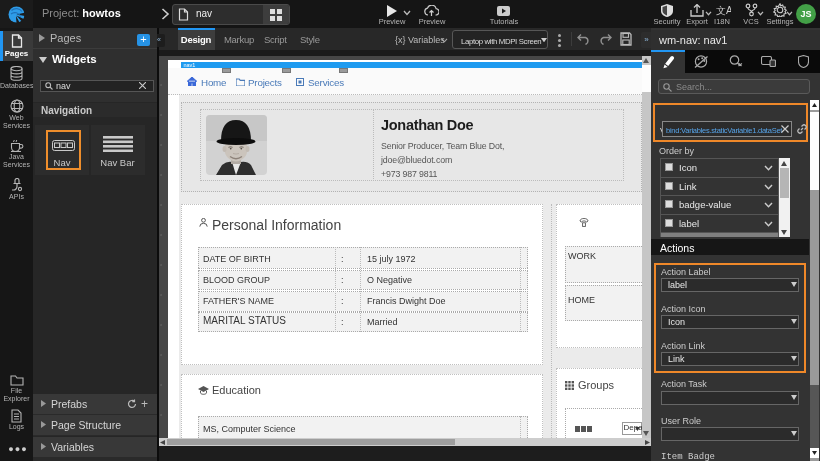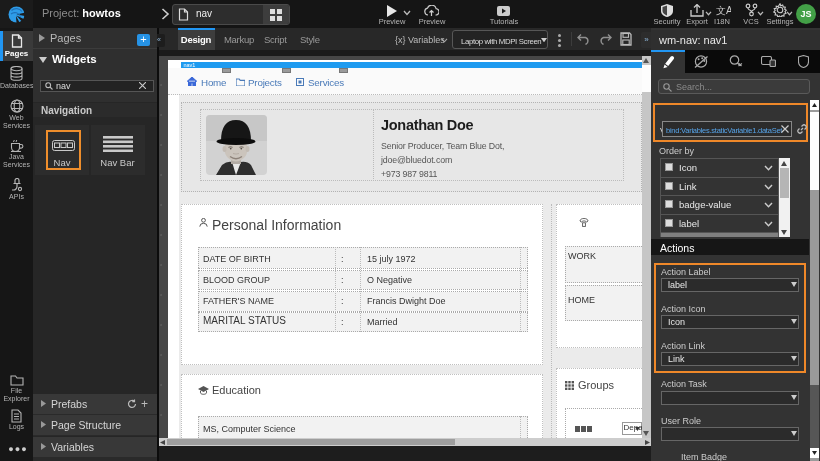--- a/index.html
+++ b/index.html
@@ -503,21 +503,21 @@
   <div class="abs" style="left:661px;top:379px;font-size:9px;color:#ccc;">Action Task</div>
   <div class="abs" style="left:661px;top:390.5px;width:138px;height:14px;background:#2b2b2b;border:1px solid #666;"></div>
   <svg class="abs" style="left:791px;top:395px;" width="6" height="5" viewBox="0 0 6 5">
       <path d="M0 0 L6 0 L3 5 Z" fill="#ccc"></path>
     </svg>
   <div class="abs" style="left:661px;top:415.5px;font-size:9px;color:#ccc;">User Role</div>
   <div class="abs" style="left:661px;top:427px;width:138px;height:14px;background:#2b2b2b;border:1px solid #666;"></div>
   <svg class="abs" style="left:791px;top:431px;" width="6" height="5" viewBox="0 0 6 5">
       <path d="M0 0 L6 0 L3 5 Z" fill="#ccc"></path>
     </svg>
-  <div class="abs" style="left:681px;top:452px;font-size:9px;color:#ccc;">Item Badge</div>
+  <div class="abs" style="left:661px;top:452px;font-size:9px;color:#ccc;font-family:Liberation Mono, monospace;">Item Badge</div>
 
   <div class="abs" style="left:810px;top:100px;width:9px;height:361px;background:#9a9a9a;"></div>
   <div class="abs" style="left:810px;top:385px;width:9px;height:63px;background:#565656;"></div>
   <div class="abs" style="left:810px;top:100px;width:9px;height:10px;background:#fff;"></div>
   <svg class="abs" style="left:812px;top:103px;" width="5" height="4" viewBox="0 0 5 4">
       <path d="M2.5 0 L5 4 L0 4 Z" fill="#222"></path>
     </svg>
   <div class="abs" style="left:810px;top:112px;width:9px;height:78px;background:#fdfdfd;"></div>
   <div class="abs" style="left:810px;top:448px;width:9px;height:10px;background:#fff;"></div>
   <svg class="abs" style="left:812px;top:451px;" width="5" height="4" viewBox="0 0 5 4">

